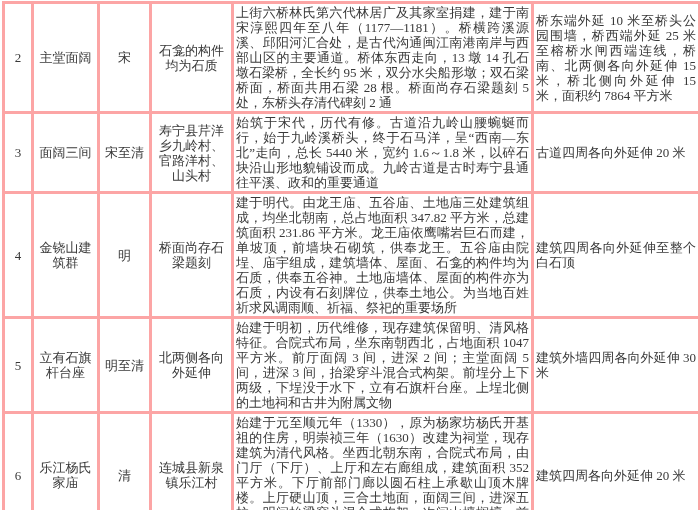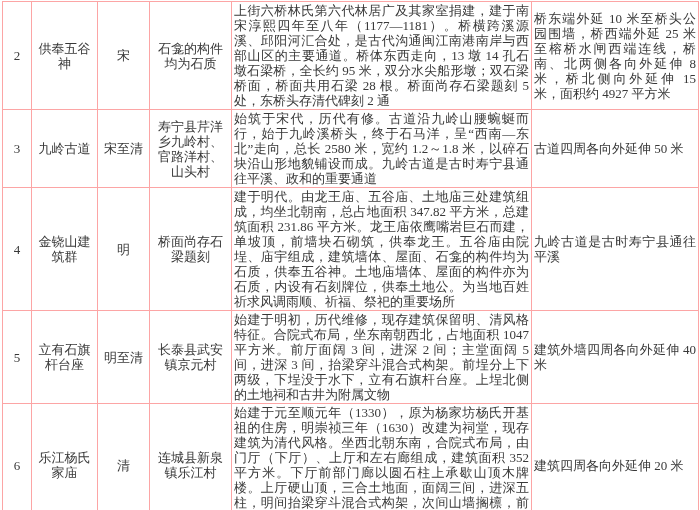--- a/index.html
+++ b/index.html
@@ -15,21 +15,21 @@
     left: 2px;
     top: 1px;
     width: 696px;
   }
   table.heritage {
     width: 100%;
     border-collapse: collapse;
     table-layout: fixed;
   }
   table.heritage td {
-    border: 1px solid #fca5a5;
+    border: 3px solid #fca5a5;
     color: #383838;
     font-size: 13px;
     line-height: 15px;
     vertical-align: middle;
     overflow: hidden;
     padding: 1px 2px;
   }
   td.c-num, td.c-name, td.c-era, td.c-loc {
     text-align: center;
   }
@@ -53,49 +53,49 @@
       <col style="width:29px">
       <col style="width:66px">
       <col style="width:52px">
       <col style="width:82px">
       <col style="width:300px">
       <col style="width:167px">
     </colgroup>
     <tbody>
         <tr class="r1">
     <td class="c-num">2</td>
-    <td class="c-name">供奉五谷神</td>
+    <td class="c-name">主堂面阔</td>
     <td class="c-era">宋</td>
     <td class="c-loc">石龛的构件均为石质</td>
     <td class="c-desc">上街六桥林氏第六代林居广及其家室捐建，建于南宋淳熙四年至八年（1177—1181）。桥横跨溪源溪、邱阳河汇合处，是古代沟通闽江南港南岸与西部山区的主要通道。桥体东西走向，13 墩 14 孔石墩石梁桥，全长约 95 米，双分水尖船形墩；双石梁桥面，桥面共用石梁 28 根。桥面尚存石梁题刻 5 处，东桥头存清代碑刻 2 通</td>
-    <td class="c-prot">桥东端外延 10 米至桥头公园围墙，桥西端外延 25 米至榕桥水闸西端连线，桥南、北两侧各向外延伸 8 米，桥北侧向外延伸 15 米，面积约 4927 平方米</td>
+    <td class="c-prot">桥东端外延 10 米至桥头公园围墙，桥西端外延 25 米至榕桥水闸西端连线，桥南、北两侧各向外延伸 15 米，桥北侧向外延伸 15 米，面积约 7864 平方米</td>
   </tr>
         <tr class="r2">
     <td class="c-num">3</td>
-    <td class="c-name">九岭古道</td>
+    <td class="c-name">面阔三间</td>
     <td class="c-era">宋至清</td>
     <td class="c-loc">寿宁县芹洋乡九岭村、官路洋村、山头村</td>
-    <td class="c-desc">始筑于宋代，历代有修。古道沿九岭山腰蜿蜒而行，始于九岭溪桥头，终于石马洋，呈“西南—东北”走向，总长 2580 米，宽约 1.2～1.8 米，以碎石块沿山形地貌铺设而成。九岭古道是古时寿宁县通往平溪、政和的重要通道</td>
-    <td class="c-prot">古道四周各向外延伸 50 米</td>
+    <td class="c-desc">始筑于宋代，历代有修。古道沿九岭山腰蜿蜒而行，始于九岭溪桥头，终于石马洋，呈“西南—东北”走向，总长 5440 米，宽约 1.6～1.8 米，以碎石块沿山形地貌铺设而成。九岭古道是古时寿宁县通往平溪、政和的重要通道</td>
+    <td class="c-prot">古道四周各向外延伸 20 米</td>
   </tr>
         <tr class="r3">
     <td class="c-num">4</td>
     <td class="c-name">金铙山建筑群</td>
     <td class="c-era">明</td>
     <td class="c-loc">桥面尚存石梁题刻</td>
     <td class="c-desc">建于明代。由龙王庙、五谷庙、土地庙三处建筑组成，均坐北朝南，总占地面积 347.82 平方米，总建筑面积 231.86 平方米。龙王庙依鹰嘴岩巨石而建，单坡顶，前墙块石砌筑，供奉龙王。五谷庙由院埕、庙宇组成，建筑墙体、屋面、石龛的构件均为石质，供奉五谷神。土地庙墙体、屋面的构件亦为石质，内设有石刻牌位，供奉土地公。为当地百姓祈求风调雨顺、祈福、祭祀的重要场所</td>
-    <td class="c-prot">九岭古道是古时寿宁县通往平溪</td>
+    <td class="c-prot">建筑四周各向外延伸至整个白石顶</td>
   </tr>
         <tr class="r4">
     <td class="c-num">5</td>
     <td class="c-name">立有石旗杆台座</td>
     <td class="c-era">明至清</td>
-    <td class="c-loc">长泰县武安镇京元村</td>
+    <td class="c-loc">北两侧各向外延伸</td>
     <td class="c-desc">始建于明初，历代维修，现存建筑保留明、清风格特征。合院式布局，坐东南朝西北，占地面积 1047 平方米。前厅面阔 3 间，进深 2 间；主堂面阔 5 间，进深 3 间，抬梁穿斗混合式构架。前埕分上下两级，下埕没于水下，立有石旗杆台座。上埕北侧的土地祠和古井为附属文物</td>
-    <td class="c-prot">建筑外墙四周各向外延伸 40 米</td>
+    <td class="c-prot">建筑外墙四周各向外延伸 30 米</td>
   </tr>
         <tr class="r5">
     <td class="c-num">6</td>
     <td class="c-name">乐江杨氏家庙</td>
     <td class="c-era">清</td>
     <td class="c-loc">连城县新泉镇乐江村</td>
     <td class="c-desc">始建于元至顺元年（1330），原为杨家坊杨氏开基祖的住房，明崇祯三年（1630）改建为祠堂，现存建筑为清代风格。坐西北朝东南，合院式布局，由门厅（下厅）、上厅和左右廊组成，建筑面积 352 平方米。下厅前部门廊以圆石柱上承歇山顶木牌楼。上厅硬山顶，三合土地面，面阔三间，进深五柱，明间抬梁穿斗混合式构架，次间山墙搁檩，前轩廊作卷棚顶</td>
     <td class="c-prot">建筑四周各向外延伸 20 米</td>
   </tr>
       </tbody>

